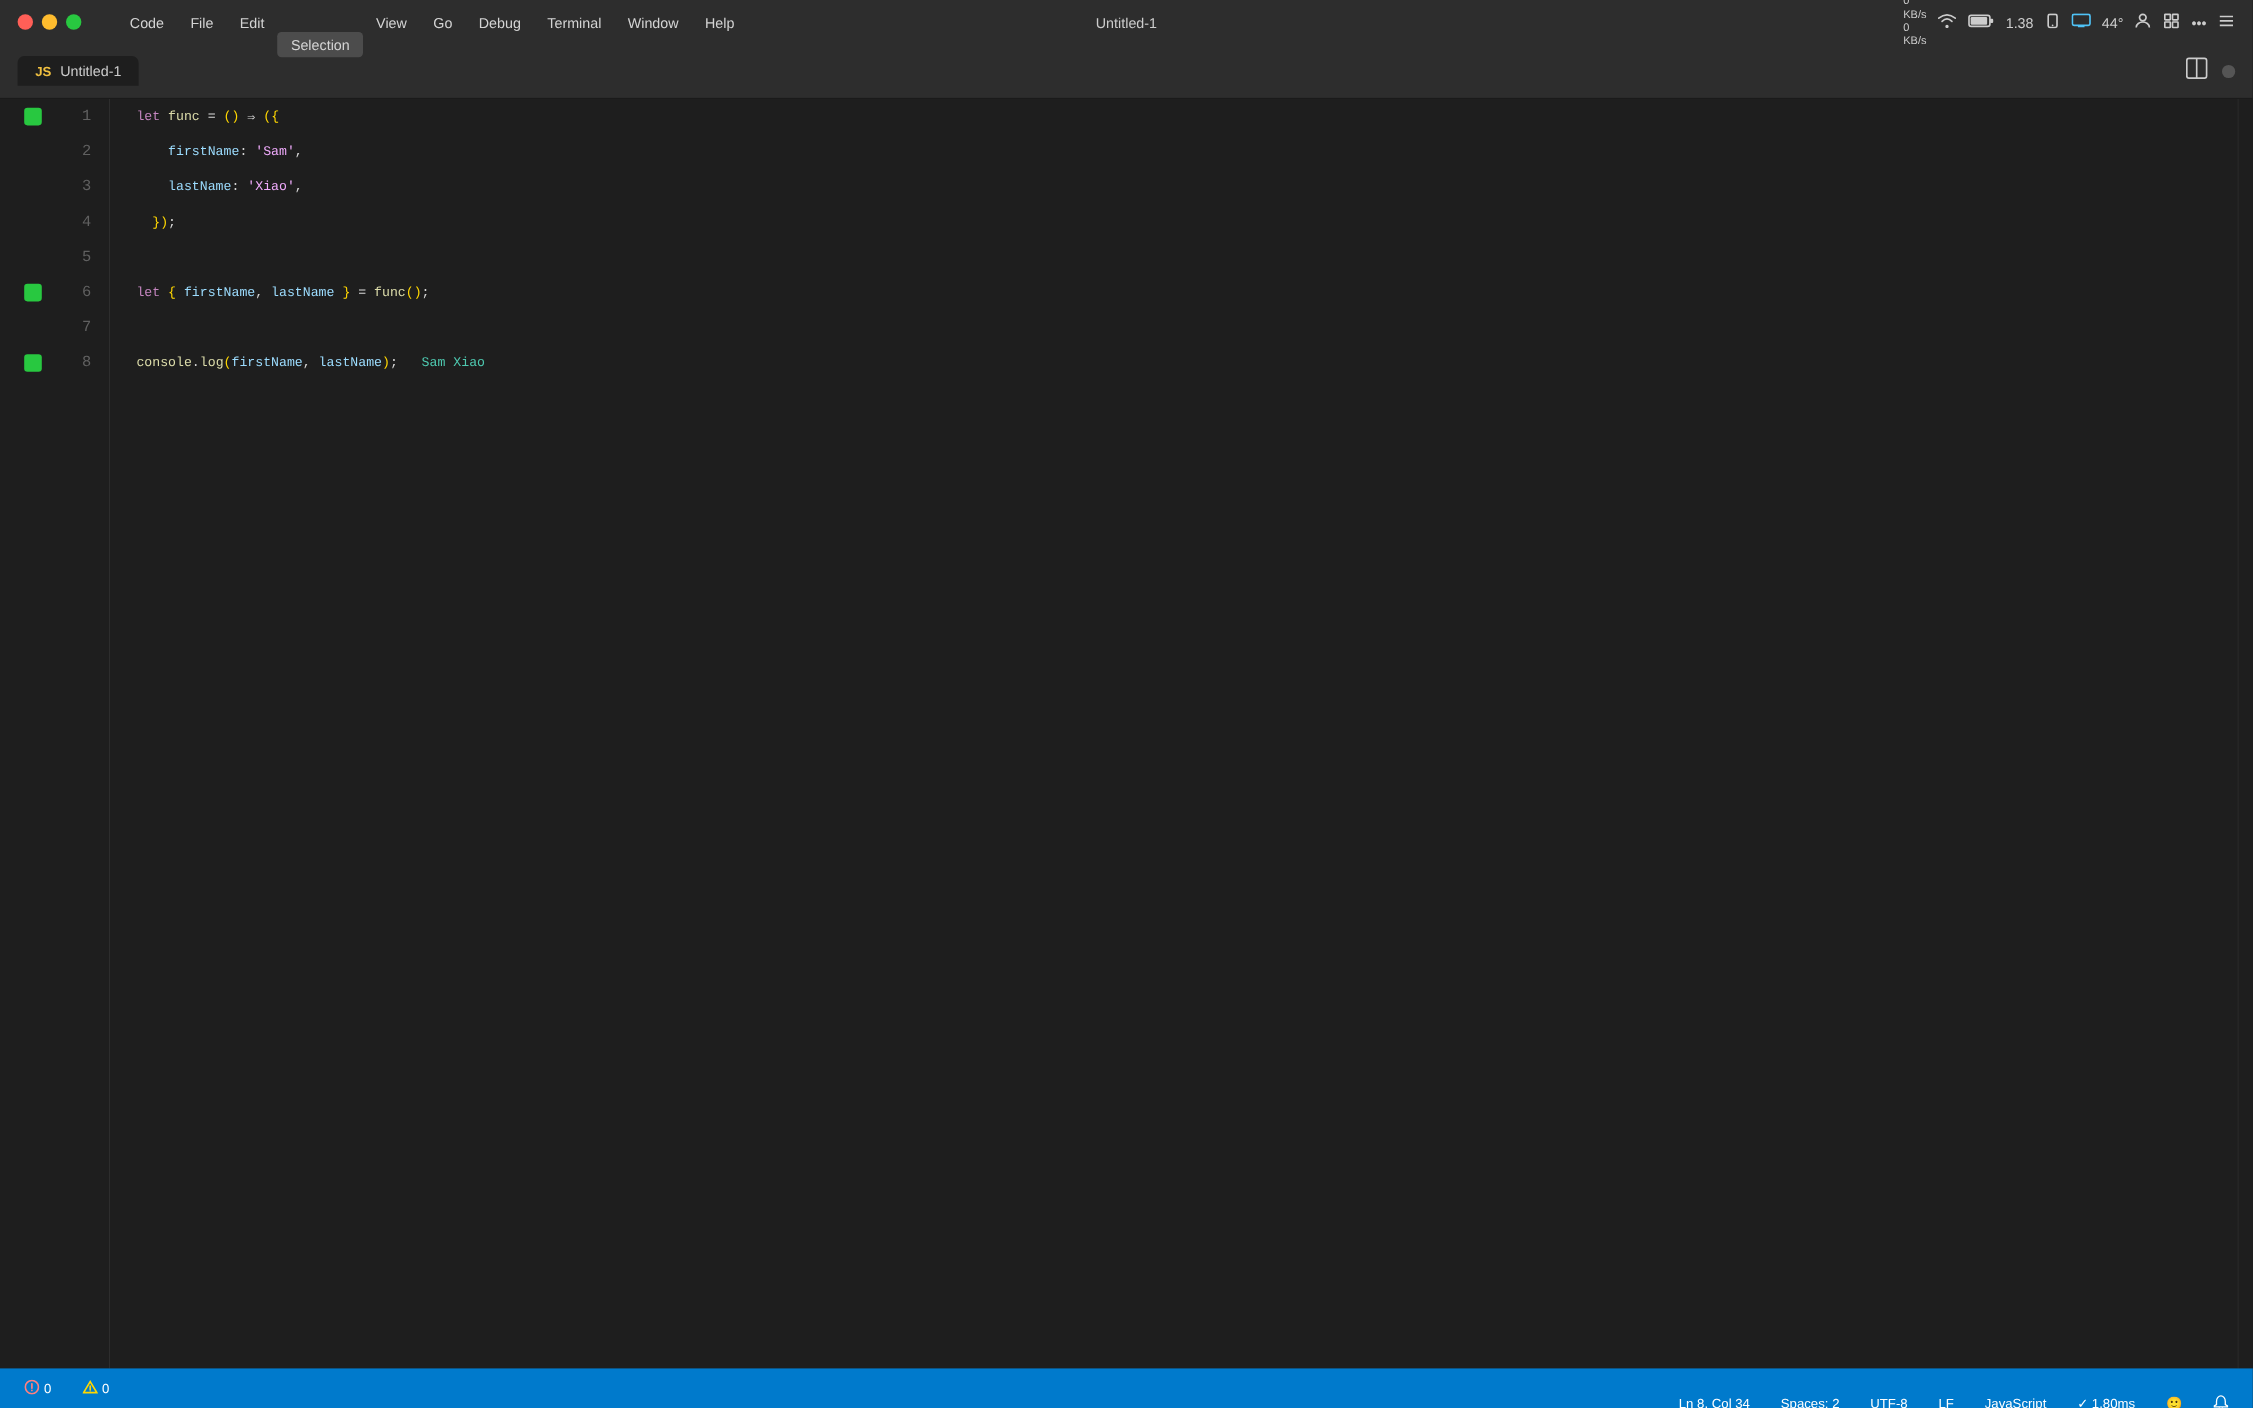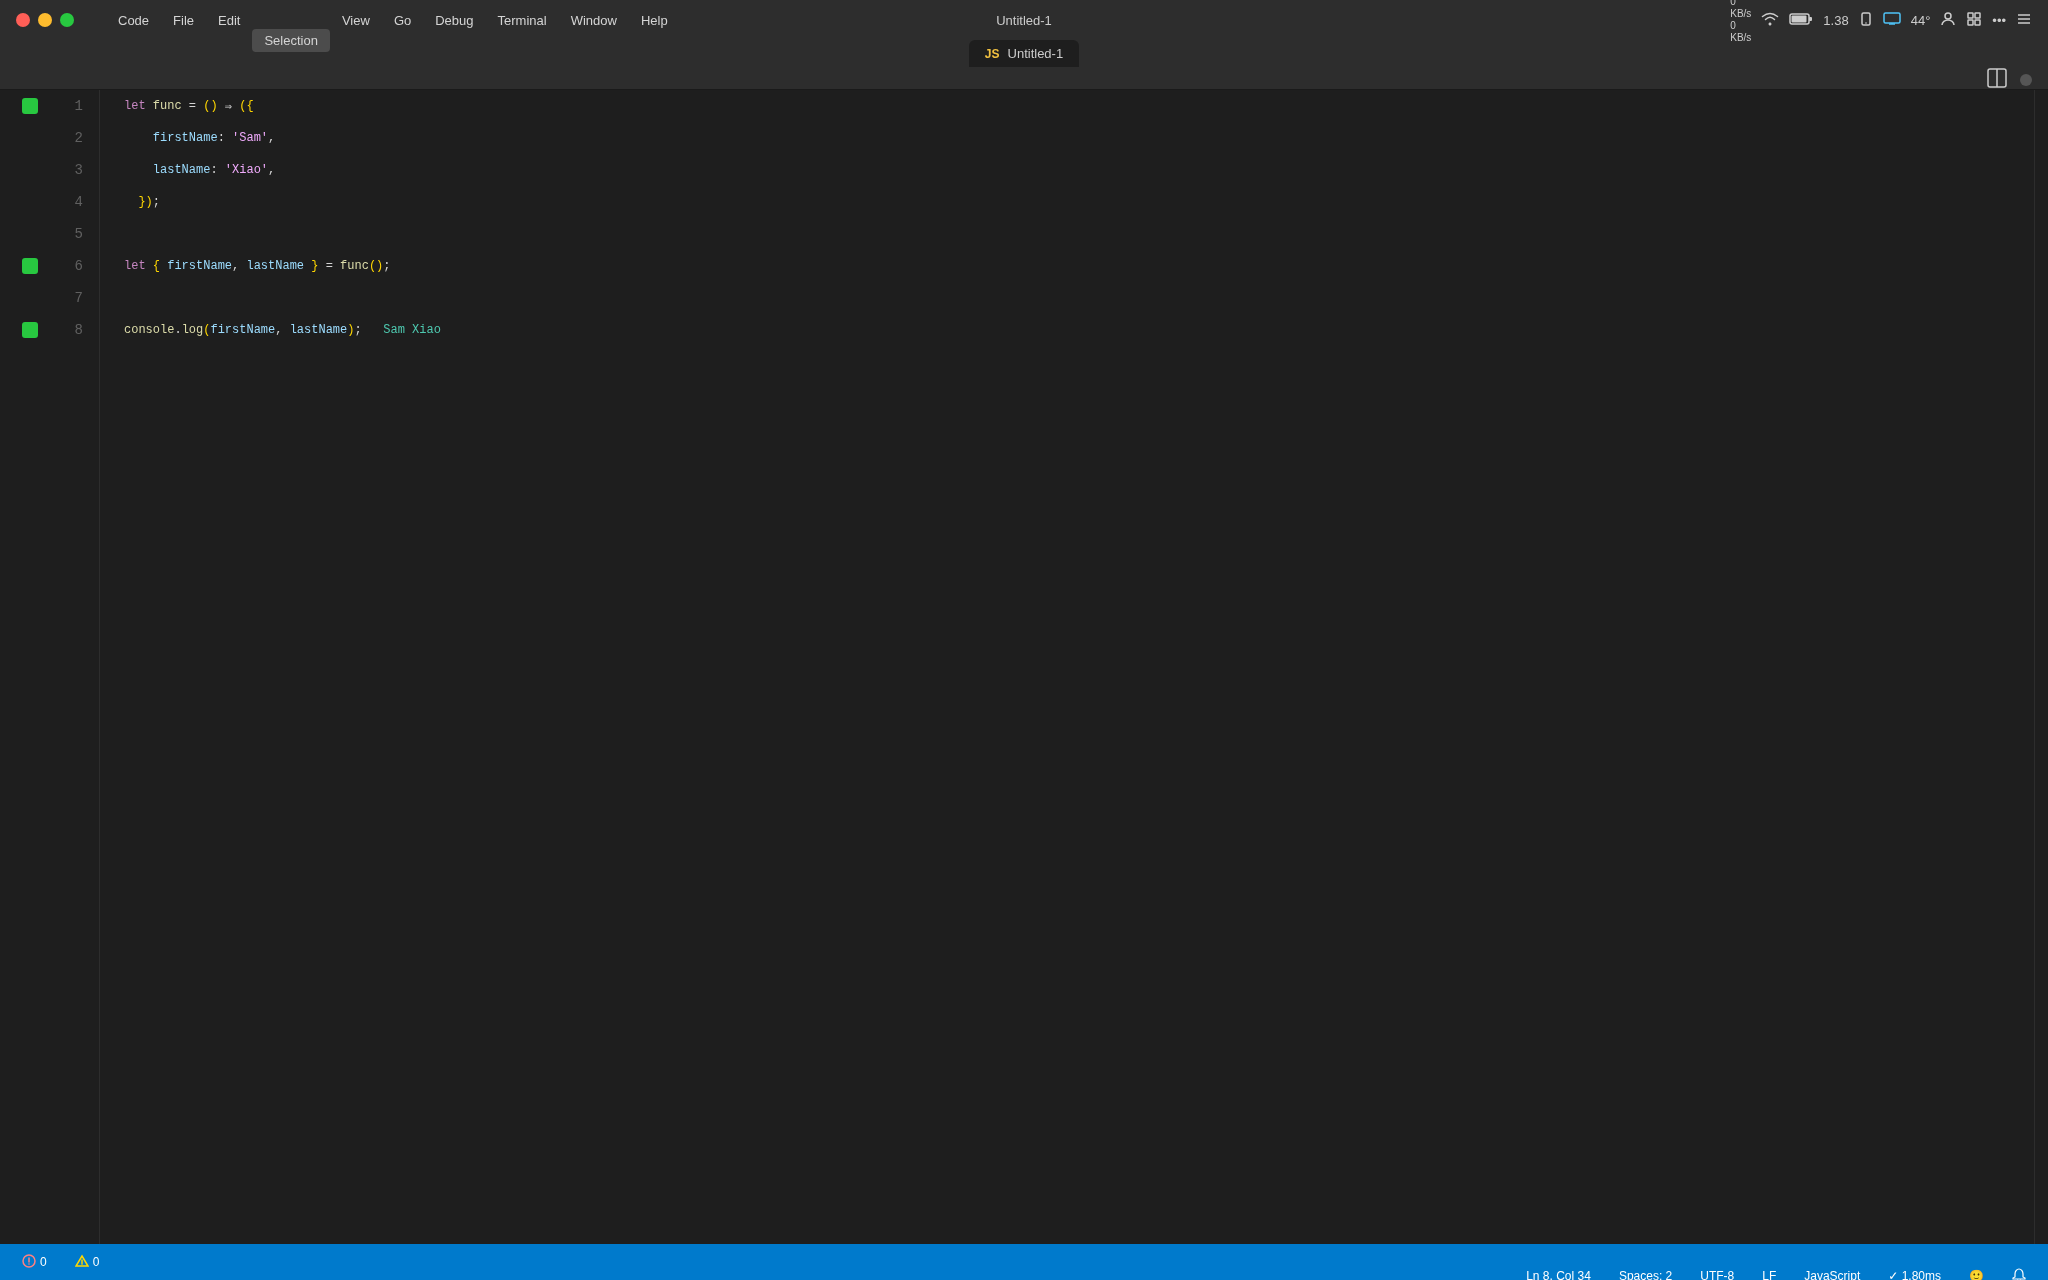--- a/index.html
+++ b/index.html
@@ -94,21 +94,20 @@
 
     
     .tab-bar {
       width: 100%;
       height: 50px;
       background: #2d2d2d;
       display: flex;
       align-items: center;
       padding: 0 16px;
       border-bottom: 1px solid #1a1a1a;
-      flex-direction: column;
     }
 
     .tab {
       display: flex;
       align-items: center;
       gap: 8px;
       padding: 6px 16px;
       border-radius: 6px 6px 0 0;
       cursor: pointer;
       color: #cccccc;

